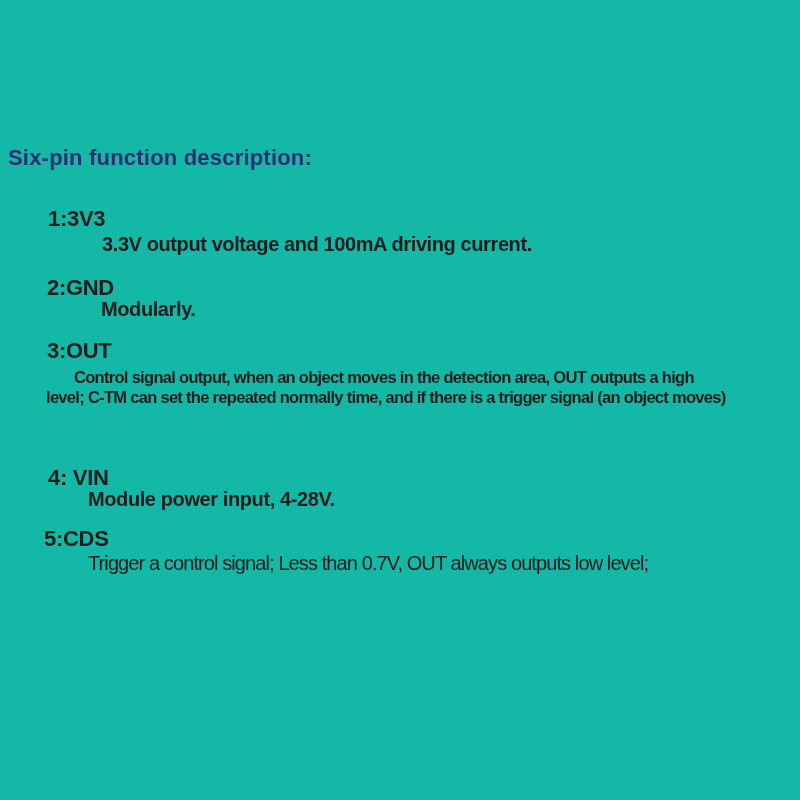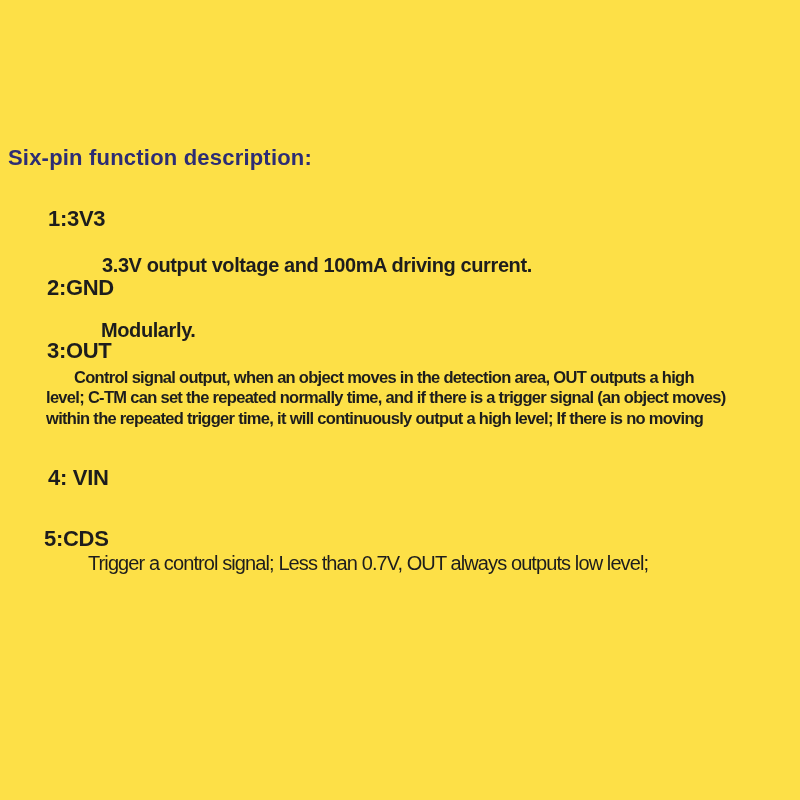--- a/index.html
+++ b/index.html
@@ -28,21 +28,20 @@
   }
   .pin {
     font-size: 22px;
     font-weight: 700;
     letter-spacing: -0.3px;
   }
   .desc {
     font-size: 20px;
     font-weight: 700;
     letter-spacing: -0.4px;
-    margin-top: 21px;
   }
   .para-sm {
     position: absolute;
     font-size: 16.5px;
     font-weight: 700;
     letter-spacing: -0.7px;
     line-height: 20.3px;
   }
   .para-lg {
     position: absolute;
@@ -60,37 +59,37 @@
   }
   .ln {
     white-space: nowrap;
   }
   .indent-52 { margin-left: 28px; }
   .indent-43 { margin-left: 43px; }
 </style>
 </head>
 <body>
 
-<div class="canvas" style="color: rgb(29, 29, 29); background: #fde047;">
+<div class="canvas" style="color: rgb(29, 29, 29); background: #14b8a6;">
 
   <div class="t title" style="left:8px; top:145px; color:#2d2d74;">Six-pin function description:</div>
 
   <div class="t pin" style="left:48px; top:206px;text-align:center;">1:3V3</div>
   <div class="t desc" style="left:102px; top:233px;">3.3V output voltage and 100mA driving current.</div>
 
   <div class="t pin" style="left:47px; top:275px;">2:GND</div>
   <div class="t desc" style="left:101px; top:298px;">Modularly.</div>
 
   <div class="t pin" style="left:47px; top:338px;">3:OUT</div>
   <div class="para-sm" style="left:46px; top:367px;">
     <div class="ln indent-52">Control signal output, when an object moves in the detection area, OUT outputs a high</div>
     <div class="ln">level; C-TM can set the repeated normally time, and if there is a trigger signal (an object moves)</div>
-    <div class="ln">within the repeated trigger time, it will continuously output a high level; If there is no moving</div>
   </div>
 
   <div class="t pin" style="left:48px; top:465px;">4: VIN</div>
+  <div class="t desc" style="left:88px; top:488px;">Module power input, 4-28V.</div>
 
   <div class="t pin" style="left:44px; top:526px;">5:CDS</div>
   <div class="para-lg" style="left:45px; top:550px;">
     <div class="ln indent-43">Trigger a control signal; Less than 0.7V, OUT always outputs low level;</div>
   </div>
 
 </div>
 
 </body></html>

